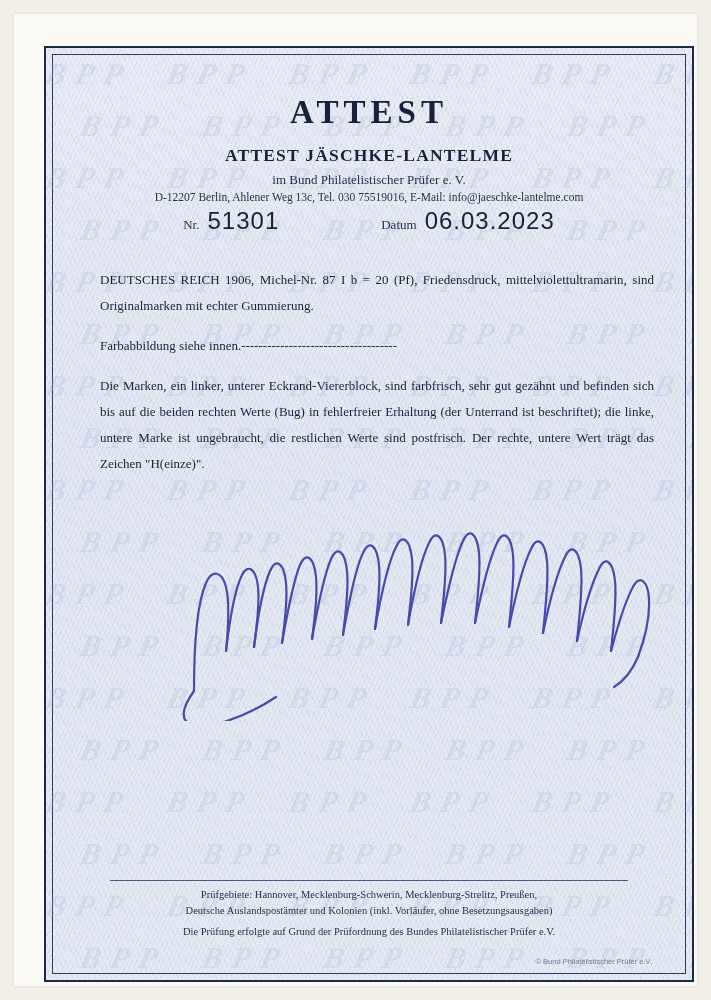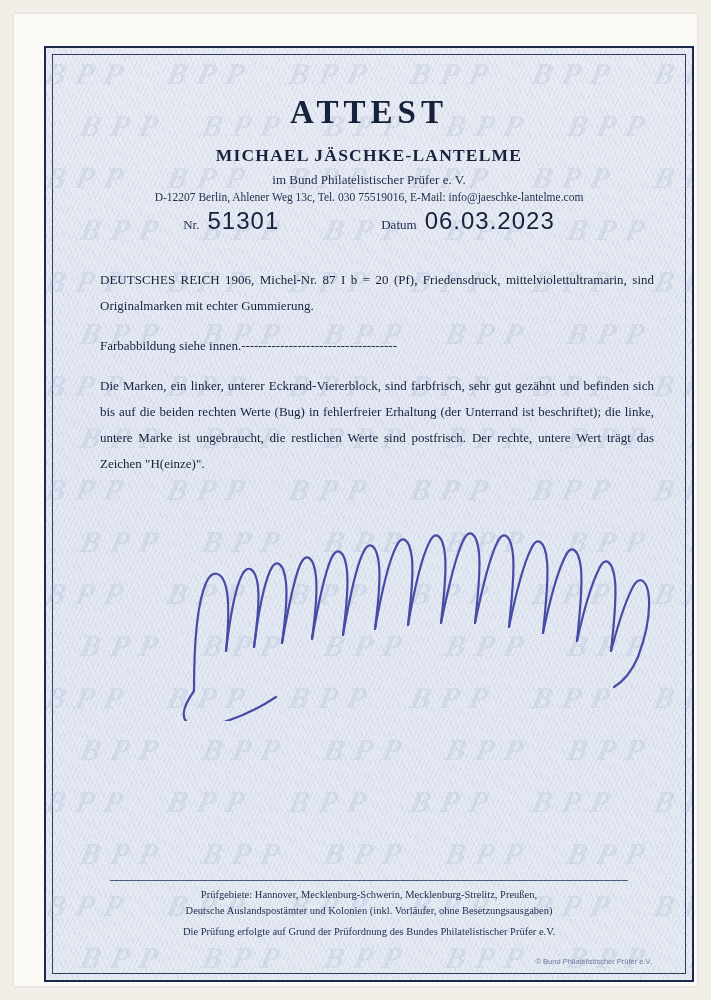--- a/index.html
+++ b/index.html
@@ -227,21 +227,21 @@
         <div class="wm-row">BPP&nbsp;&nbsp;BPP&nbsp;&nbsp;BPP&nbsp;&nbsp;BPP&nbsp;&nbsp;BPP&nbsp;&nbsp;BPP&nbsp;&nbsp;BPP</div>
         <div class="wm-row">&nbsp;&nbsp;BPP&nbsp;&nbsp;BPP&nbsp;&nbsp;BPP&nbsp;&nbsp;BPP&nbsp;&nbsp;BPP&nbsp;&nbsp;BPP&nbsp;&nbsp;BPP</div>
         <div class="wm-row">BPP&nbsp;&nbsp;BPP&nbsp;&nbsp;BPP&nbsp;&nbsp;BPP&nbsp;&nbsp;BPP&nbsp;&nbsp;BPP&nbsp;&nbsp;BPP</div>
         <div class="wm-row">&nbsp;&nbsp;BPP&nbsp;&nbsp;BPP&nbsp;&nbsp;BPP&nbsp;&nbsp;BPP&nbsp;&nbsp;BPP&nbsp;&nbsp;BPP&nbsp;&nbsp;BPP</div>
       </div>
 
       <div class="content">
 
         <h1 class="attest-title">ATTEST</h1>
 
-        <div class="expert-name">MICHAEL JÄSCHKE-LANTELME</div>
+        <div class="expert-name">ATTEST JÄSCHKE-LANTELME</div>
         <div class="expert-assoc">im Bund Philatelistischer Prüfer e. V.</div>
         <div class="expert-address">D-12207 Berlin, Ahlener Weg 13c, Tel. 030 75519016, E-Mail: info@jaeschke-lantelme.com</div>
 
         <div class="meta-row">
           <span class="meta-label">Nr.</span>
           <span class="meta-value">51301</span>
           <span class="meta-gap"></span>
           <span class="meta-label">Datum</span>
           <span class="meta-value">06.03.2023</span>
         </div>

